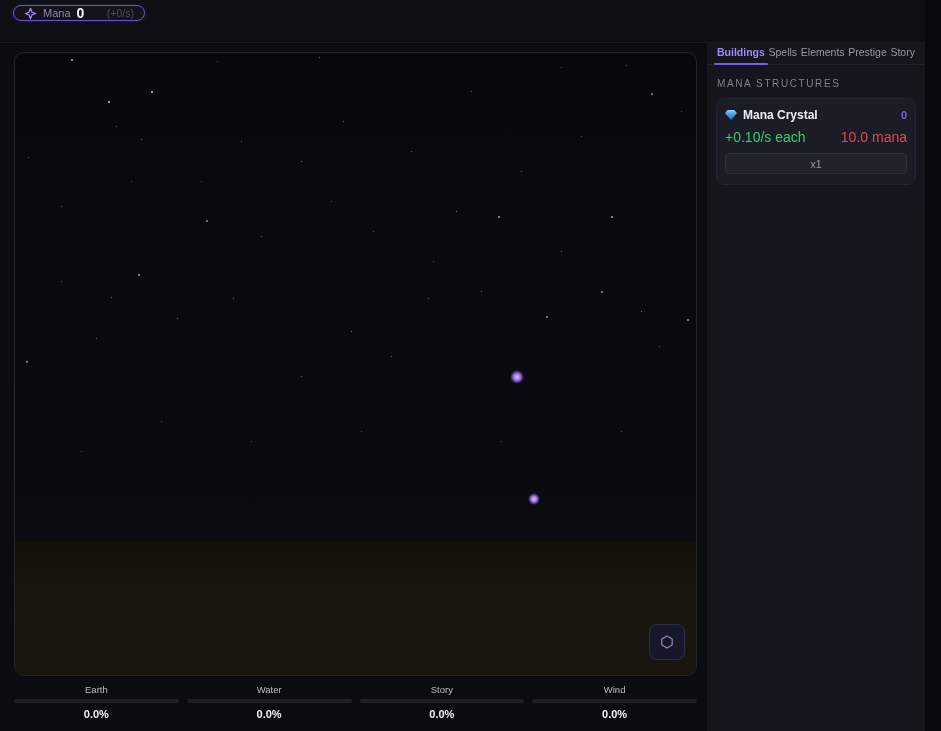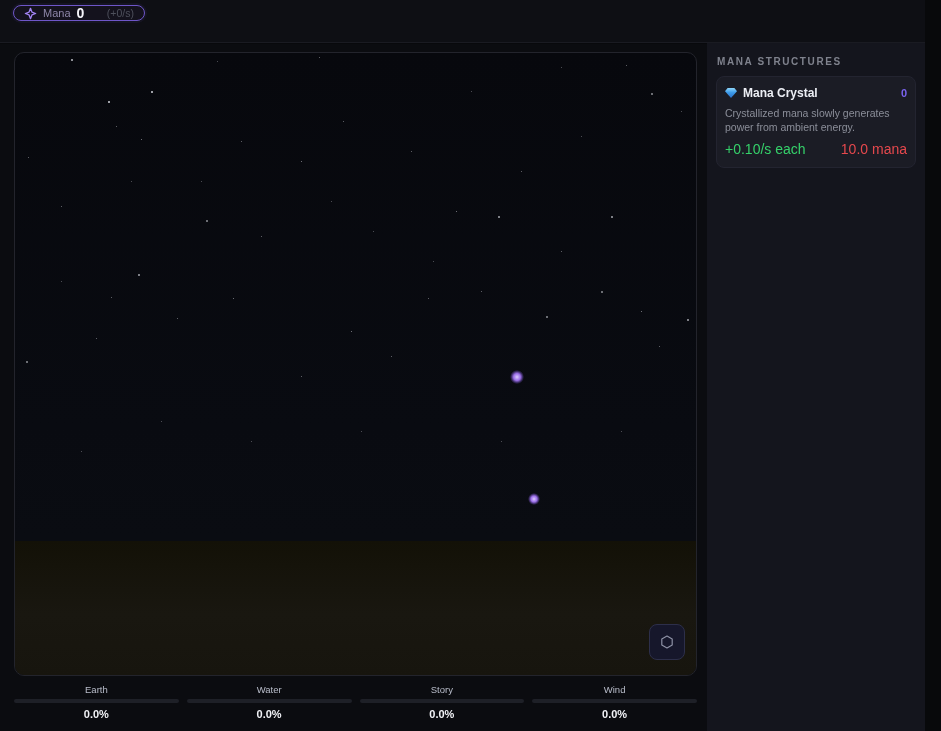--- a/index.html
+++ b/index.html
@@ -30,21 +30,21 @@
   .el-track { height:4px; background:#1e2027; border-radius:2px; margin-top:4px; overflow:hidden; }
   .el-fill { height:100%; width:0; border-radius:2px; }
   .el-value { text-align:center; font-size:11px; font-weight:700; color:#f2f3f7; margin-top:5px; }
 
   
   .sidebar { position:absolute; left:707px; top:43px; width:218px; bottom:0; background:#14151d; }
   .tabs { display:flex; justify-content:space-between; align-items:flex-end; padding:0 9px; height:22px; border-bottom:1px solid #23242c; }
   .tab { font-size:10.5px; color:#9599a4; padding:4px 1px 6px; position:relative; cursor:pointer; white-space:nowrap; }
   .tab.active { color:#9d8bf7; font-weight:700; }
   .tab.active::after { content:''; position:absolute; left:-2px; right:-2px; bottom:-1px; height:2px; background:#7a5af5; border-radius:1px; }
-  .section-title { margin:13px 10px 9px; font-size:10px; font-weight:700; letter-spacing:1.6px; color:#7f828d; }
+  .section-title { margin:13px 10px 9px; font-size:10px; font-weight:400; letter-spacing:1.6px; color:#7f828d; }
   .card { margin:0 9px; background:#1b1c25; border:1px solid #232430; border-radius:8px; padding:9px 8px 10px; }
   .card-head { display:flex; align-items:center; gap:6px; }
   .gem { width:12px; height:10px; flex:0 0 auto; clip-path:polygon(50% 100%, 0 32%, 22% 0, 78% 0, 100% 32%); background:linear-gradient(180deg,#8ed6fa 0%,#3d9be9 45%,#2b6fc8 100%); }
   .card-title { font-size:12px; font-weight:700; color:#eceef4; }
   .card-count { margin-left:auto; font-size:11px; font-weight:700; color:#7a63ee; }
   .card-desc { margin-top:6px; font-size:10.5px; line-height:1.35; color:#8b8e99; }
   .card-stats { display:flex; justify-content:space-between; margin-top:7px; font-size:14px; }
   .stat-rate { color:#35d06a; }
   .stat-cost { color:#e5484d; }
   .buy-btn { display:block; margin-top:8px; width:100%; height:21px; background:#20222c; border:1px solid #2c2e3a; border-radius:4px; color:#969aa6; font-size:10.5px; font-family:"Liberation Sans", sans-serif; cursor:pointer; }
@@ -161,31 +161,38 @@
         <div class="el-label">Wind</div>
         <div class="el-track">
             <div class="el-fill" style="width: 0%; background: rgb(154, 166, 181);"></div>
           </div>
         <div class="el-value">0.0%</div>
       </div>
     </div>
   </div>
 
   <aside class="sidebar">
+    <nav class="tabs">
+      <span class="tab active">Buildings</span>
+      <span class="tab">Spells</span>
+      <span class="tab">Elements</span>
+      <span class="tab">Prestige</span>
+      <span class="tab">Story</span>
+    </nav>
 
     <div class="section-title">MANA STRUCTURES</div>
 
     <div class="card">
       <div class="card-head">
         <span class="gem"></span>
         <span class="card-title">Mana Crystal</span>
         <span class="card-count">0</span>
       </div>
-      <div class="card-desc">Crystallized mana slowly generates power from ambient energy.</div>
       <div class="card-stats">
         <span class="stat-rate">+0.10/s each</span>
         <span class="stat-cost">10.0 mana</span>
       </div>
+      <button class="buy-btn">x1</button>
     </div>
   </aside>
 
   <div class="right-strip"></div>
 </div>
 
 </body></html>

